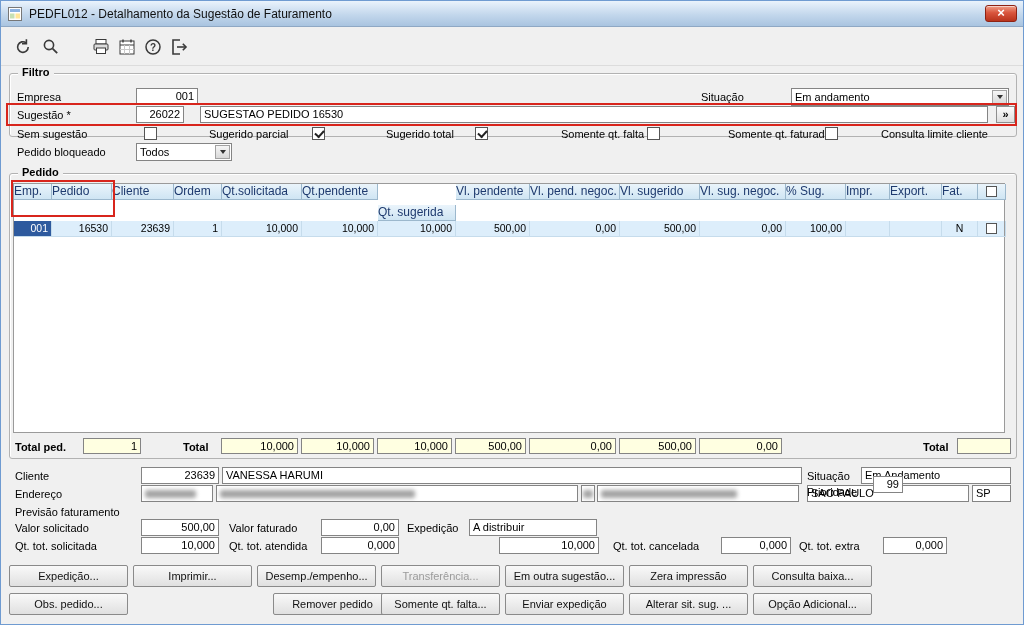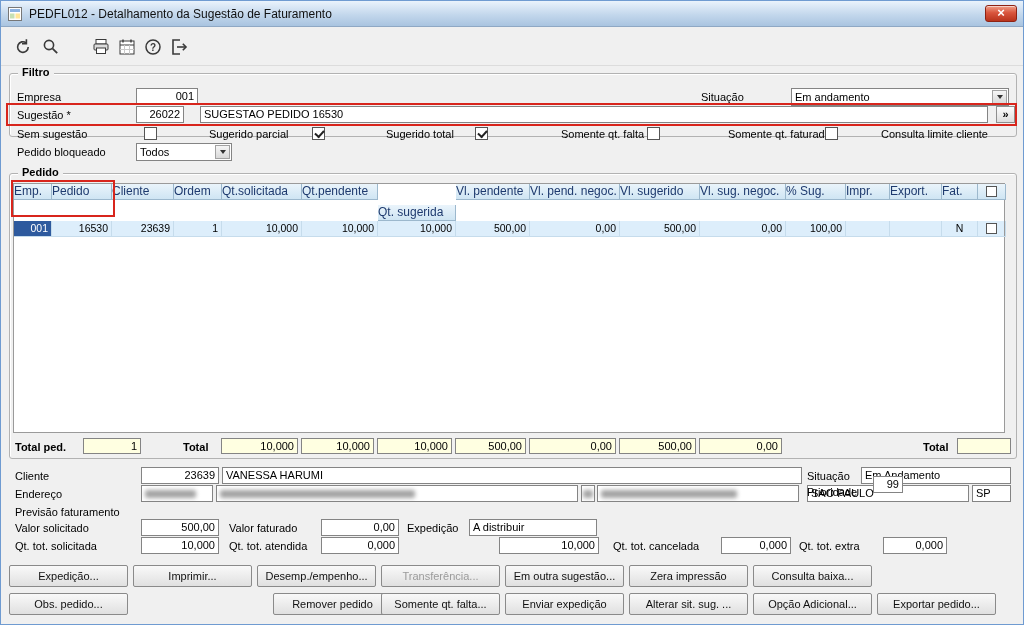--- a/index.html
+++ b/index.html
@@ -291,14 +291,13 @@
     <button class="btn" disabled="" style="left: 380px; top: 564px;">Transferência...</button>
     <button class="btn" style="left: 504px; top: 564px;">Em outra sugestão...</button>
     <button class="btn" style="left: 628px; top: 564px;">Zera impressão</button>
     <button class="btn" style="left: 752px; top: 564px;">Consulta baixa...</button>
     <button class="btn" style="left: 8px; top: 592px;">Obs. pedido...</button>
     <button class="btn" style="left: 256px; top: 592px; margin-left: 16px;">Remover pedido</button>
     <button class="btn" style="left: 380px; top: 592px;">Somente qt. falta...</button>
     <button class="btn" style="left: 504px; top: 592px;">Enviar expedição</button>
     <button class="btn" style="left: 628px; top: 592px;">Alterar sit. sug. ...</button>
     <button class="btn" style="left: 752px; top: 592px;">Opção Adicional...</button>
-    <button class="btn" style="left: 876px; top: 592px;">Exportar pedido...</button>
   </div>
 
 </body></html>

